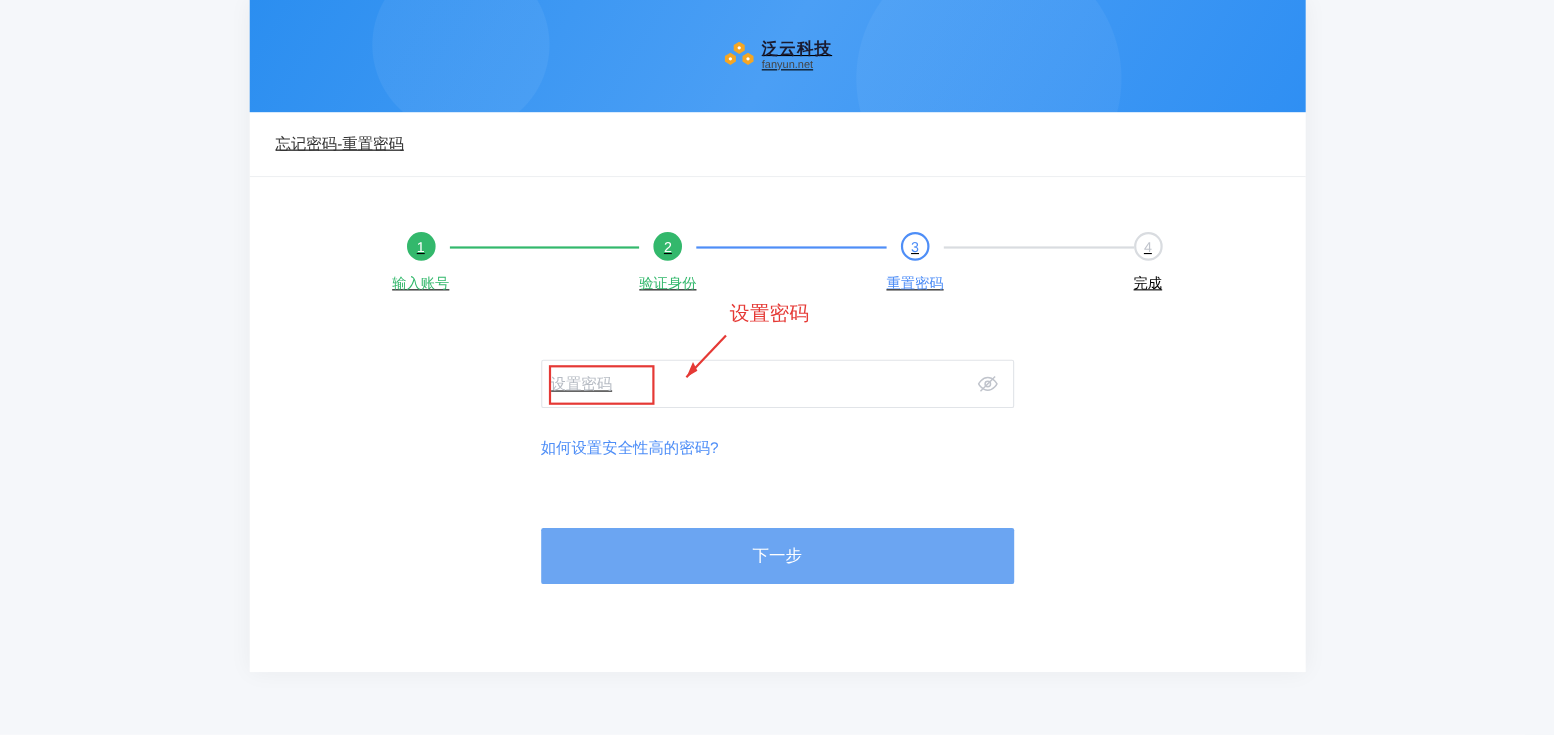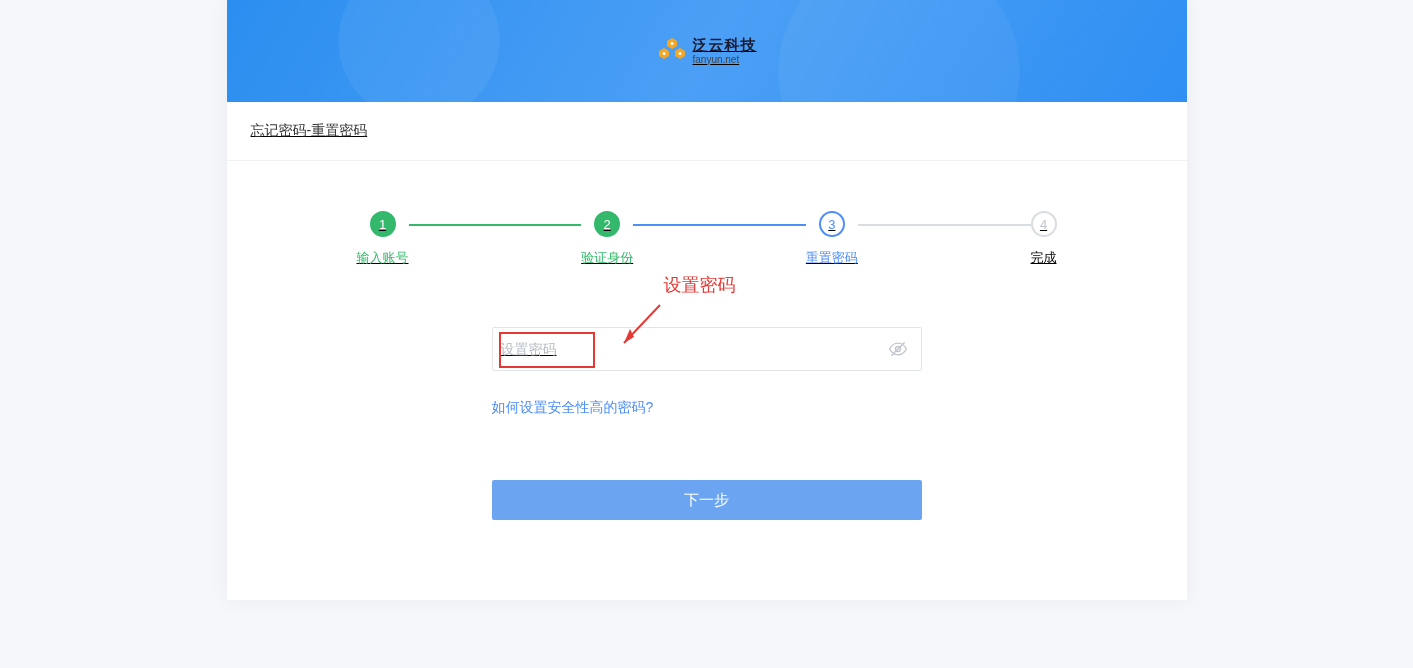--- a/index.html
+++ b/index.html
@@ -215,21 +215,21 @@
       display: inline-block;
       color: #4e8ef7;
       font-size: 14px;
       text-decoration: none;
       margin-top: 6px;
       margin-bottom: 63px;
       cursor: pointer;
     }
     .submit-btn {
       width: 100%;
-      height: 40px;
+      height: 51px;
       background: #6ba5f2;
       color: #fff;
       border: none;
       border-radius: 2px;
       font-size: 15px;
       cursor: pointer;
       font-family: inherit;
     }
   </style>
 </head>

